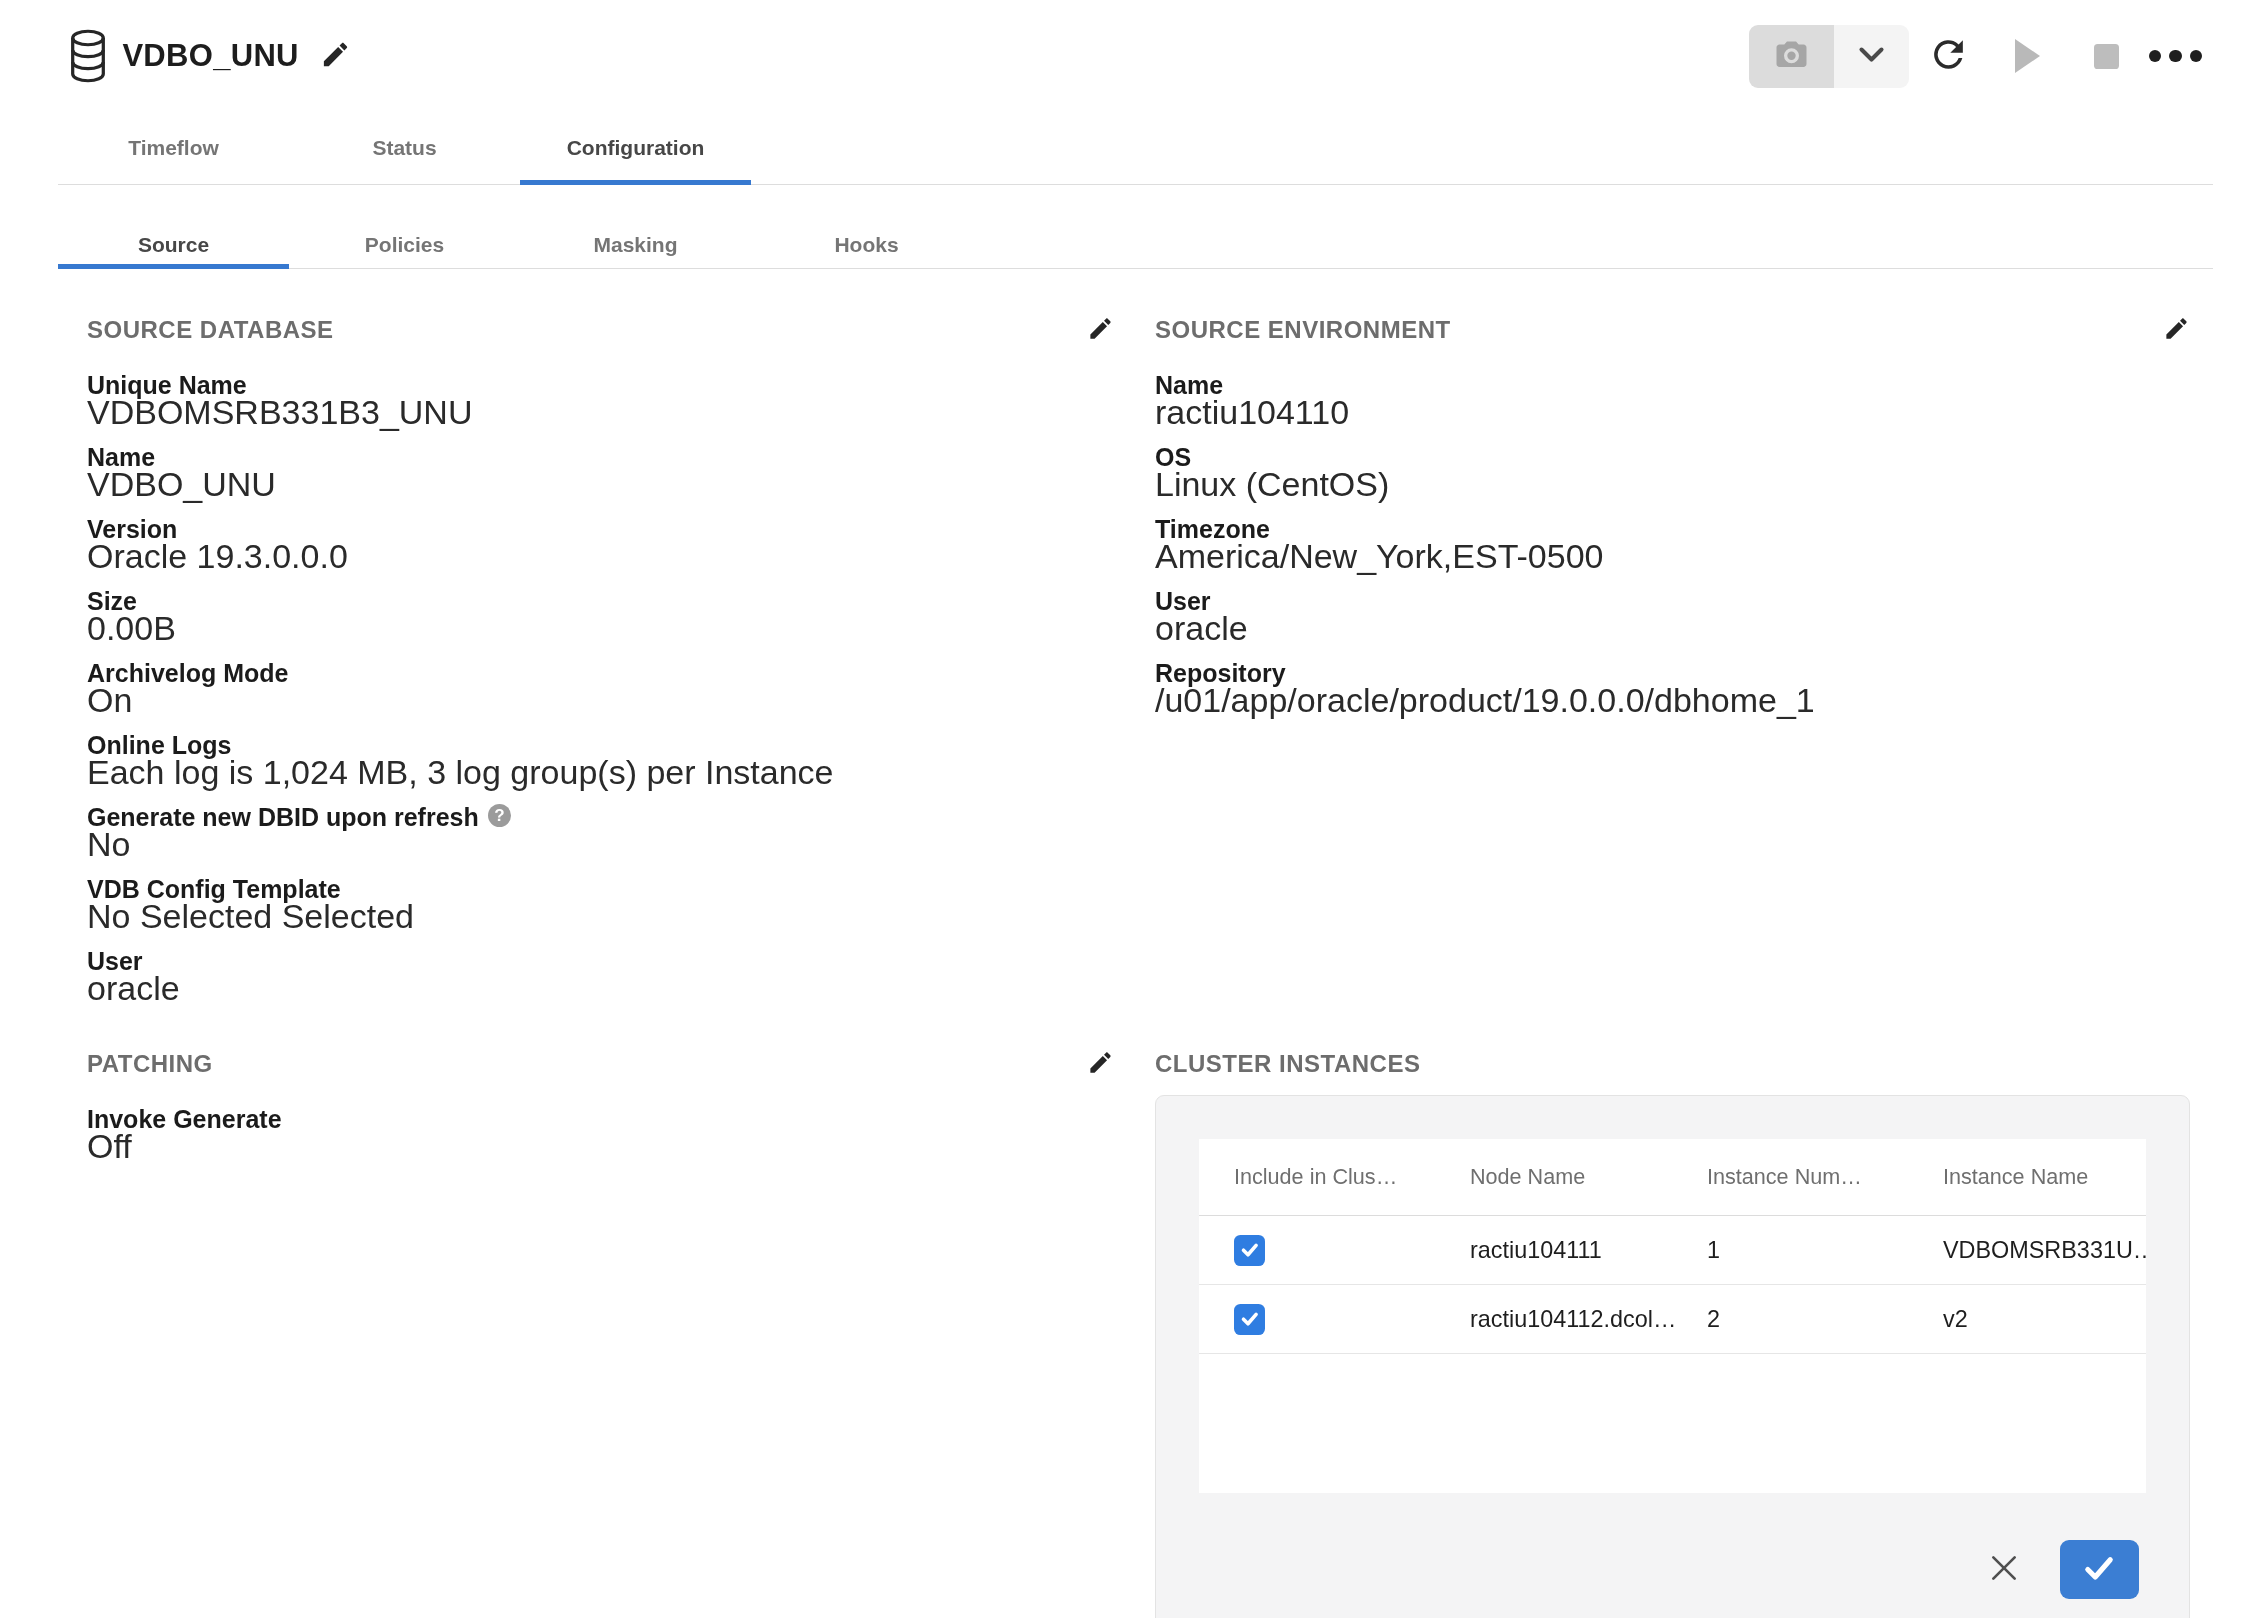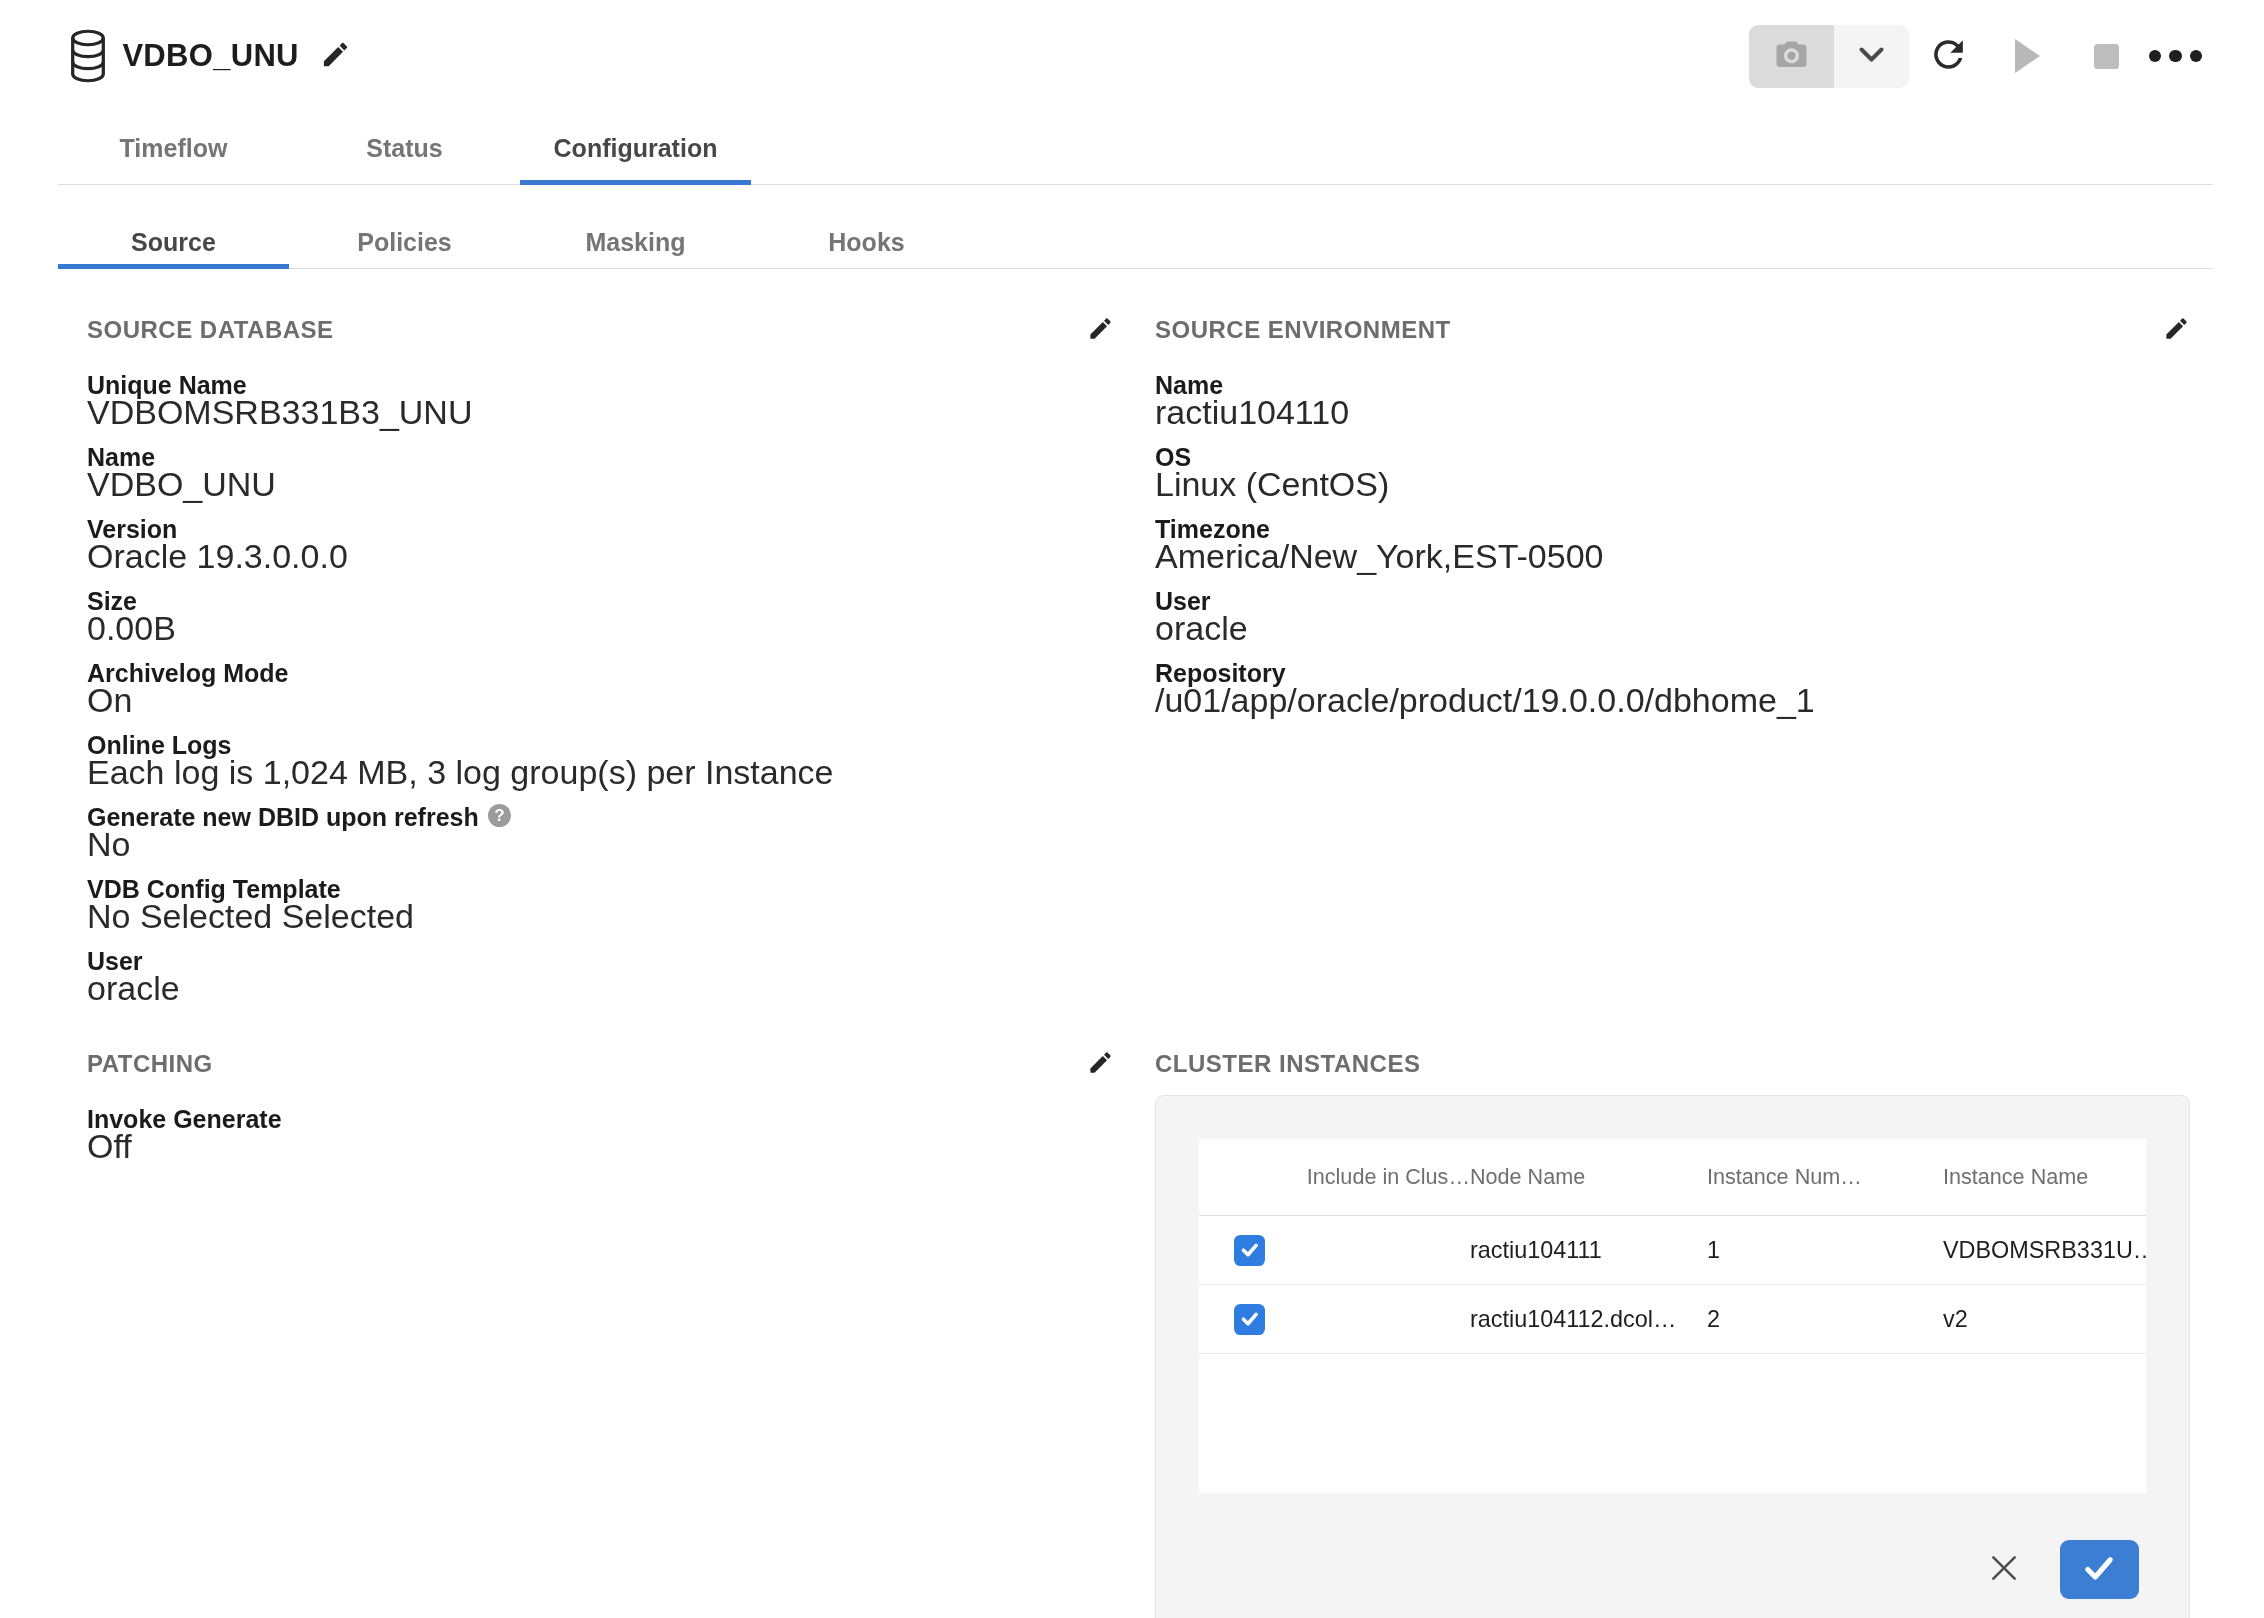--- a/index.html
+++ b/index.html
@@ -29,21 +29,21 @@
   .play-tri { width: 0; height: 0; border-left: 25px solid #b9b9b9; border-top: 17px solid transparent; border-bottom: 17px solid transparent; }
   .stop-sq { width: 25px; height: 25px; background: #bdbdbd; border-radius: 3.6px; }
   .dots { width: 59px; gap: 8px; }
   .dot { width: 12.6px; height: 12.6px; border-radius: 50%; background: #1f1f1f; }
 
   
   .tabrow { display: flex; margin: 0 52px 0 58px; border-bottom: 0.9px solid #dddddd; position: relative; }
   .tabrow1 { height: 73px; }
   .tabrow2 { height: 84px; }
   .tab { width: 231px; display: flex; justify-content: center; position: relative;
-         font-size: 25px; font-weight: bold; color: #757575; }
+         font-size: 21px; font-weight: bold; color: #757575; }
   .tabrow1 .tab { align-items: center; }
   .tabrow2 .tab { align-items: flex-end; padding-bottom: 10.8px; }
   .tab.active { color: #474747; }
   .tab .underline { display: none; }
   .tab.active .underline { display: block; position: absolute; left: 0; right: 0; bottom: -0.9px; height: 5.4px; background: #3779D0; }
 
   
   .main { padding: 18px 52px 0 87px; display: grid;
           grid-template-columns: 1027px 1035px; grid-template-rows: 734px auto; column-gap: 41px; }
   .sec-head { display: flex; justify-content: space-between; align-items: center; height: 31px; margin-bottom: 27px; margin-top: 27px; }
@@ -58,21 +58,21 @@
                 font-size: 17px; font-weight: bold; display: flex; align-items: center; justify-content: center; }
 
   
   .sec-cluster .sec-head { margin-bottom: 16px; }
   .panel { background: #f4f4f5; border: 0.9px solid #e3e3e3; border-radius: 9px;
            height: 533px; padding: 43px 43px 0; }
   .table { background: #ffffff; height: 354px; overflow: hidden; }
   .thead, .trow { display: grid; grid-template-columns: 271px 237px 236px 1fr; align-items: center; }
   .thead { height: 77px; border-bottom: 0.9px solid #dcdcdc; color: #6f6f6f; font-size: 21.6px; }
   .trow { height: 69px; border-bottom: 0.9px solid #e6e6e6; font-size: 23.4px; color: #1e1e1e; }
-  .cell-first { padding-left: 35px; text-align: right; }
+  .cell-first { padding-left: 35px; }
   .checkbox { width: 31px; height: 31px; margin-left: 35px; border-radius: 6.3px; background: #2F7DE1;
               display: flex; align-items: center; justify-content: center; }
   .panel-footer { height: 135px; display: flex; align-items: center; justify-content: flex-end;
                   gap: 36px; padding: 18px 7.2px 0 0; }
   .cancel-btn { width: 40px; height: 40px; display: flex; align-items: center; justify-content: center; }
   .confirm-btn { width: 79px; height: 59px; border-radius: 9px; background: #3B7ED3;
                  display: flex; align-items: center; justify-content: center; }
 </style>
 </head>
 <body>

